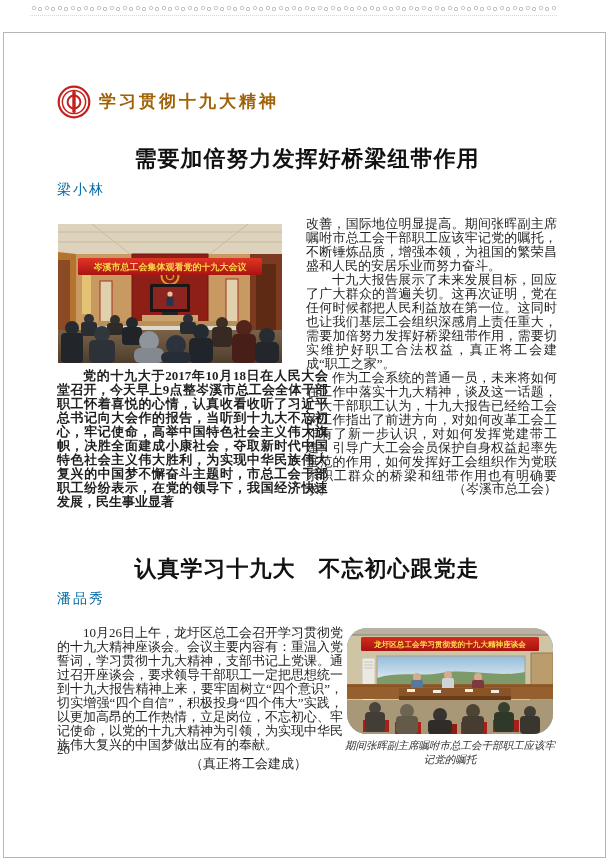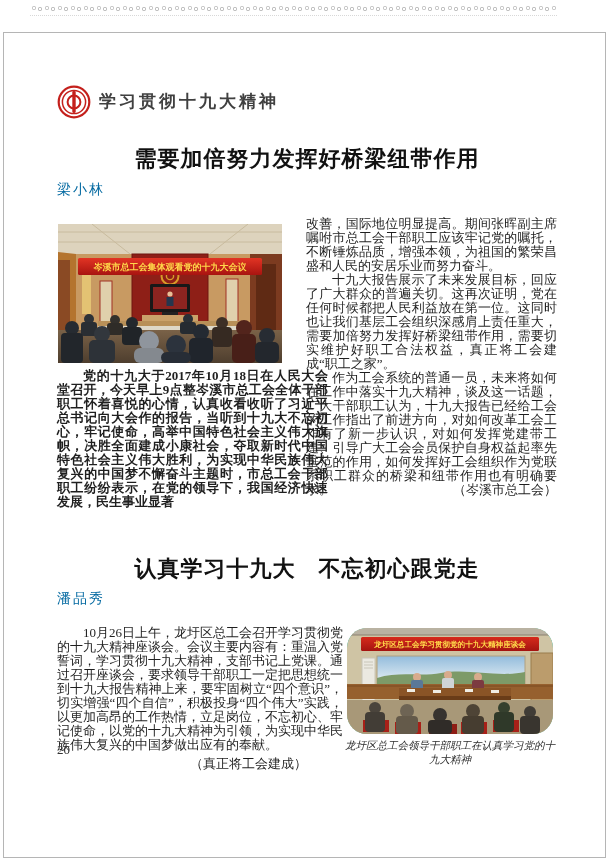--- a/index.html
+++ b/index.html
@@ -18,21 +18,21 @@
     background-size:13px 13px; background-repeat:repeat-x;
     border-bottom:1px dotted #d8d8d8;
   }
 
   
   .page-frame { left:3px; top:32px; width:601px; height:824px; border:1px solid #b5b5b5; }
 
   .header-title {
     left:99px; top:90px; width:300px;
     font-family:"DejaVu Sans","Liberation Sans",sans-serif;
-    font-weight:bold; font-size:17px; letter-spacing:3px; color:#404040;
+    font-weight:bold; font-size:17px; letter-spacing:3px; color:#a16207;
   }
 
   .article-title {
     left:57px; width:500px; margin:0; text-align:center;
     font-family:"DejaVu Sans","Liberation Sans",sans-serif;
     font-weight:700; font-size:22px; letter-spacing:1px; color:#111;
   }
   .t1 { top:144px; }
   .t2 { top:554px; }
 
@@ -44,21 +44,21 @@
   .a1 { top:181px; }
   .a2 { top:590px; }
 
   .body-text { font-size:13px; line-height:14px; color:#1f1f1f; text-align:justify; }
   .body-text p { margin:0; }
   .body-text p.indent { text-indent:2em; }
   .col1 { left:57px;  top:369px; width:271px;font-weight:bold; }
   .col2 { left:306px; top:217px; width:251px; }
   .art2-body { left:57px; top:626px; width:286px; }
 
-  .attrib-inline { float:right; }
+  .attrib-inline { float:right;font-family:Liberation Mono, monospace; }
   .attrib-line { left:57px; top:755px; width:286px; font-size:13px; color:#1f1f1f;
                  text-align:right; padding-right:36px; box-sizing:border-box; }
 
   .photo { overflow:hidden; background:#14b8a6; }
   .photo1 { left:58px;  top:224px; width:224px; height:139px; }
   .photo2 { left:347px; top:628px; width:206px; height:106px;border-radius:20px; }
   .photo svg { display:block; }
 
   .caption {
     left:345px; top:739px; width:210px; text-align:center;
@@ -298,15 +298,15 @@
           <circle cx="157" cy="80" r="6" fill="#35402e"></circle>
           <rect x="147" y="84" width="20" height="20" rx="4" fill="#2f3929"></rect>
         </g>
       <g>
           <circle cx="183" cy="84" r="6" fill="#403c36"></circle>
           <rect x="173" y="88" width="20" height="18" rx="4" fill="#39352f"></rect>
         </g>
     </g>
   </svg>
 </figure>
-<div class="abs caption">龙圩区总工会领导干部职工在认真学习党的十九大精神</div>
+<div class="abs caption">期间张晖副主席嘱咐市总工会干部职工应该牢记党的嘱托</div>
 
 <div class="abs page-number">20</div>
 
 </body></html>

